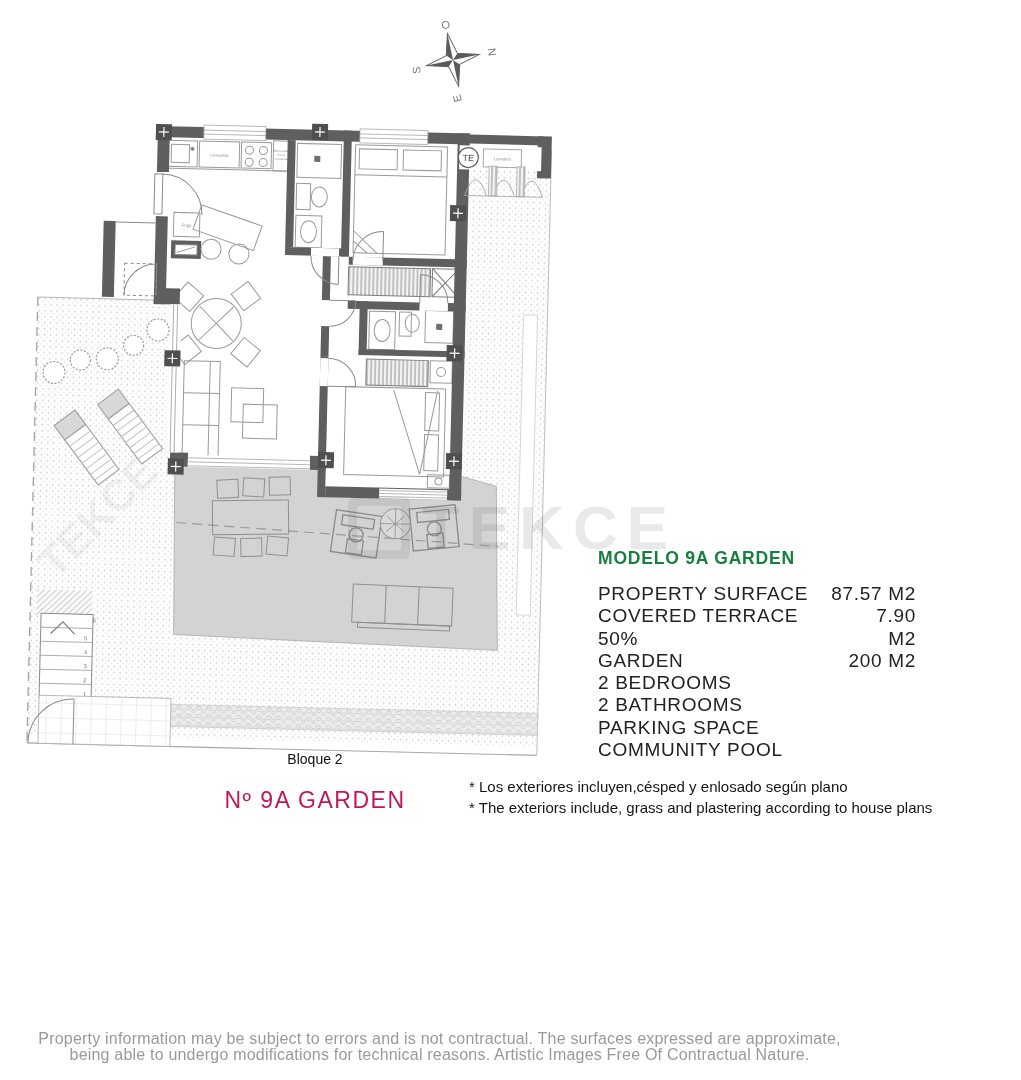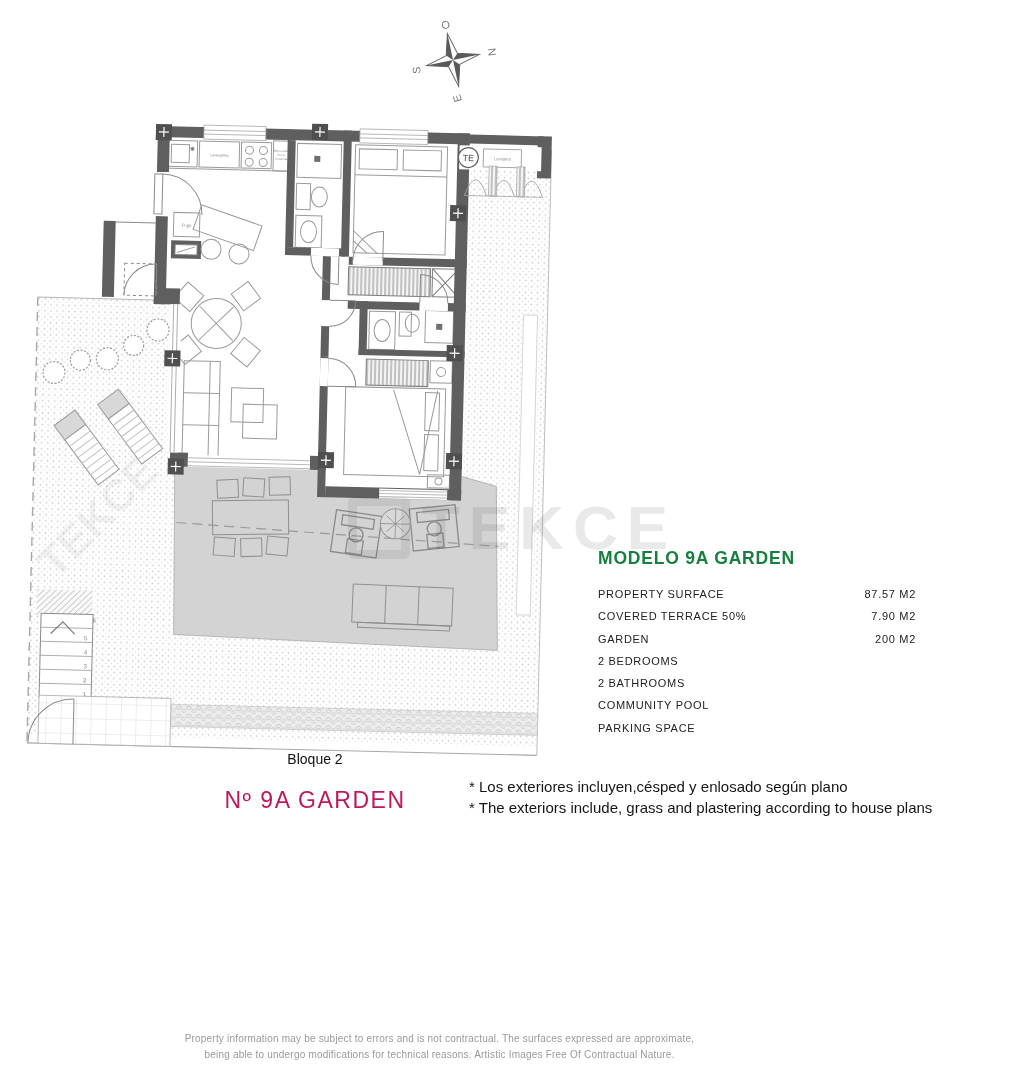--- a/index.html
+++ b/index.html
@@ -8,32 +8,32 @@
   .plan-svg{position:absolute;left:0;top:0;}
   
   .watermark{position:absolute;left:348px;top:492px;display:flex;align-items:center;
              pointer-events:none;}
   .watermark .logo{display:inline-block;width:44px;height:44px;border:9px solid rgba(70,70,70,.10);
              border-radius:6px;margin-right:12px;}
   .watermark .wm-text{font-size:62px;font-weight:bold;letter-spacing:9px;color:rgba(70,70,70,.12);}
   
   .specs{position:absolute;left:598px;top:548px;width:318px;}
   .specs .title{font-size:17.5px;font-weight:bold;letter-spacing:.8px;color:#15803d;margin:0 0 14px 0;}
-  .spec-row{display:flex;justify-content:space-between;font-size:11px;letter-spacing:.7px;
+  .spec-row{display:flex;justify-content:space-between;font-size:19px;letter-spacing:.7px;
             color:#222;line-height:22.3px;}
   .spec-row .val{text-align:right;}
   
   .block-wrap{position:absolute;left:170px;top:751px;width:290px;text-align:center;}
   .block-label{font-size:14px;color:#111;}
   .unit-label{font-size:23px;color:#be185d;letter-spacing:1.5px;margin-top:20px;}
   
   .notes{position:absolute;left:469px;top:776px;font-size:15px;color:#161616;line-height:21px;}
   
   .footer{position:absolute;left:0;top:1031px;width:879px;text-align:center;
-          font-size:10px;color:#9a9a9a;line-height:16px;letter-spacing:.2px;}
+          font-size:16px;color:#9a9a9a;line-height:16px;letter-spacing:.2px;}
 </style>
 </head>
 <body>
 
 <div class="page">
 
   <svg class="plan-svg" width="1021" height="1080" viewBox="0 0 1021 1080">
     <defs>
       <pattern id="dots" width="6" height="6" patternUnits="userSpaceOnUse">
         <rect width="6" height="6" fill="#ffffff"></rect>
@@ -379,25 +379,25 @@
     </div>
     <div class="spec-row">
       <span class="lbl">2 BEDROOMS</span>
       <span class="val"></span>
     </div>
     <div class="spec-row">
       <span class="lbl">2 BATHROOMS</span>
       <span class="val"></span>
     </div>
     <div class="spec-row">
+      <span class="lbl">PARKING SPACE</span>
+      <span class="val"></span>
+    </div>
+    <div class="spec-row">
       <span class="lbl">COMMUNITY POOL</span>
-      <span class="val"></span>
-    </div>
-    <div class="spec-row">
-      <span class="lbl">PARKING SPACE</span>
       <span class="val"></span>
     </div>
   </div>
 
   <div class="block-wrap">
     <div class="block-label">Bloque 2</div>
     <div class="unit-label">Nº 9A GARDEN</div>
   </div>
 
   <div class="notes">

